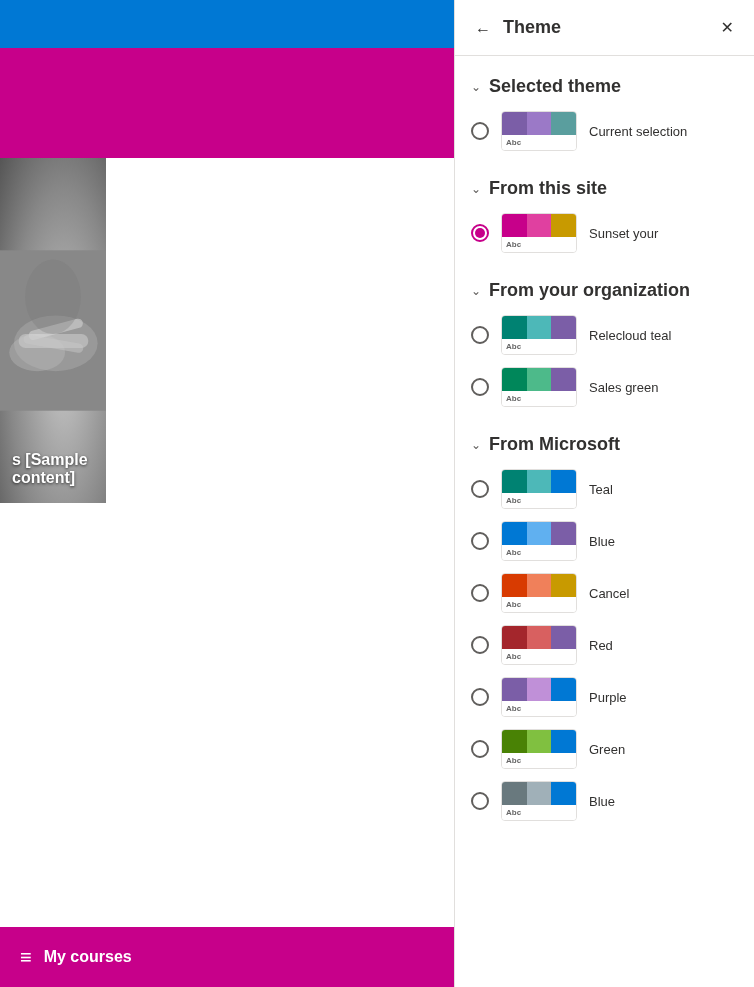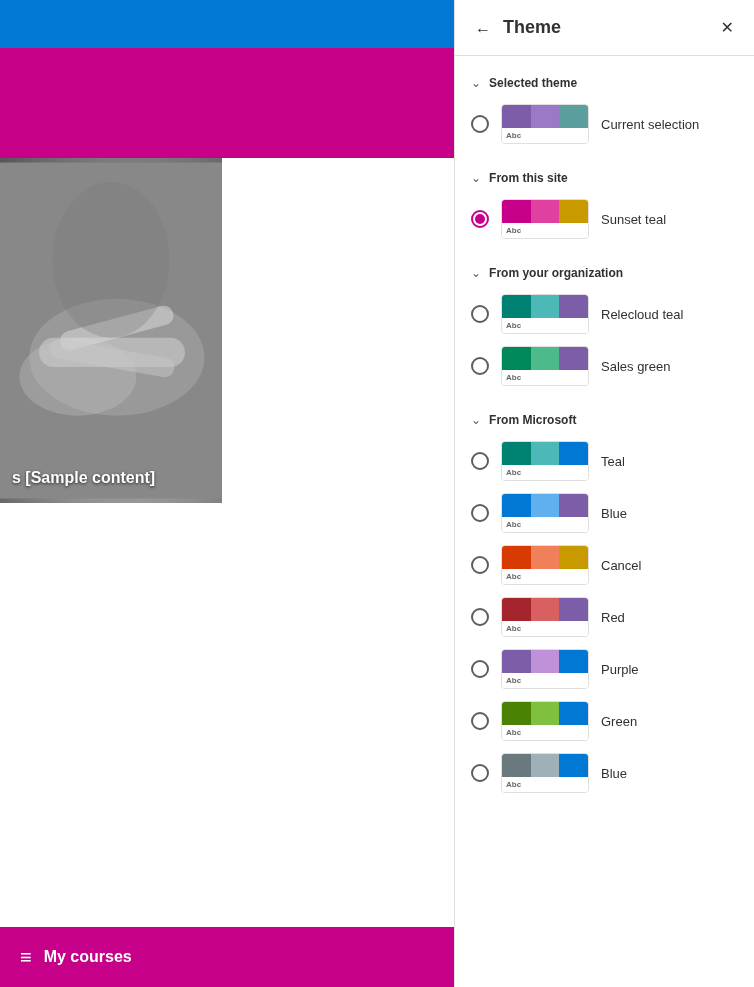--- a/index.html
+++ b/index.html
@@ -28,21 +28,21 @@
       background: #0078d4;
     }
 
     .pink-bar {
       height: 110px;
       background: #c7008a;
     }
 
     .image-grid {
       display: grid;
-      grid-template-columns: 1fr 1fr;
+      grid-template-columns: 1fr 1fr 1fr 1fr;
       grid-template-rows: 345px 345px;
       gap: 10px;
     }
 
     .grid-cell {
       position: relative;
       overflow: hidden;
       background: #333;
     }
 
@@ -190,21 +190,21 @@
 
     .section-header {
       display: flex;
       align-items: center;
       gap: 8px;
       padding: 12px 16px 8px;
       cursor: pointer;
     }
 
     .section-header-text {
-      font-size: 12px;
+      font-size: 18px;
       font-weight: 600;
       color: #323130;
     }
 
     .chevron-icon {
       color: #605e5c;
       font-size: 12px;
     }
 
     .theme-item {
@@ -238,21 +238,21 @@
     .radio-btn.selected::after {
       content: '';
       width: 10px;
       height: 10px;
       border-radius: 50%;
       background: #c7008a;
       position: absolute;
     }
 
     .theme-swatch {
-      width: 88px;
+      width: 76px;
       height: 40px;
       border-radius: 4px;
       overflow: hidden;
       flex-shrink: 0;
       position: relative;
       border: 1px solid #e1dfdd;
     }
 
     .swatch-top {
       height: 60%;
@@ -399,21 +399,21 @@
     <div class="theme-item">
       <button class="radio-btn selected"></button>
       <div class="theme-swatch">
         <div class="swatch-top">
           <div class="swatch-color" style="background:#c7008a;"></div>
           <div class="swatch-color" style="background:#e040a0;"></div>
           <div class="swatch-color" style="background:#c89a00;"></div>
         </div>
         <div class="swatch-bottom">Abc</div>
       </div>
-      <span class="theme-label">Sunset teal</span>
+      <span class="theme-label">Sunset your</span>
     </div>
 
     <div class="section-divider"></div>
 
     <div class="section-header">
       <span class="chevron-icon">⌄</span>
       <span class="section-header-text">From your organization</span>
     </div>
 
     <div class="theme-item">

